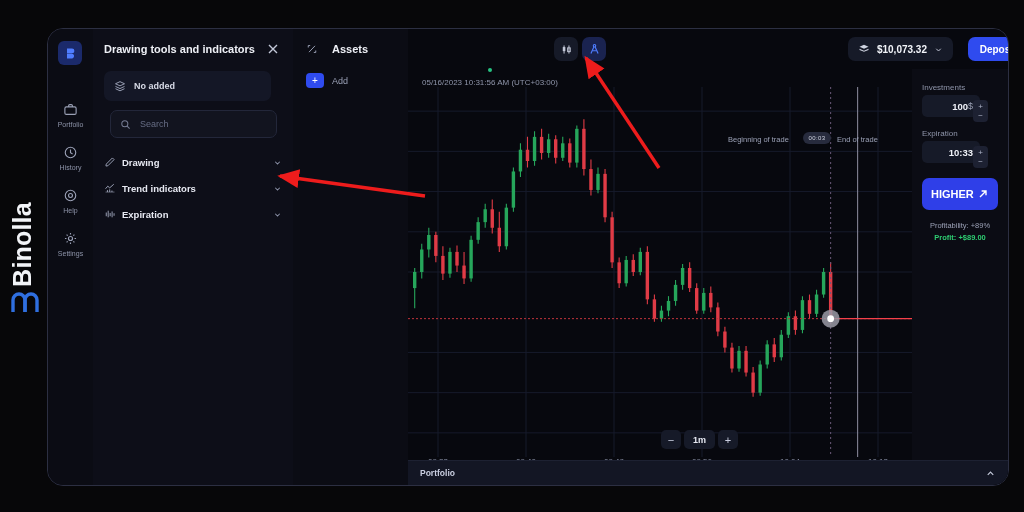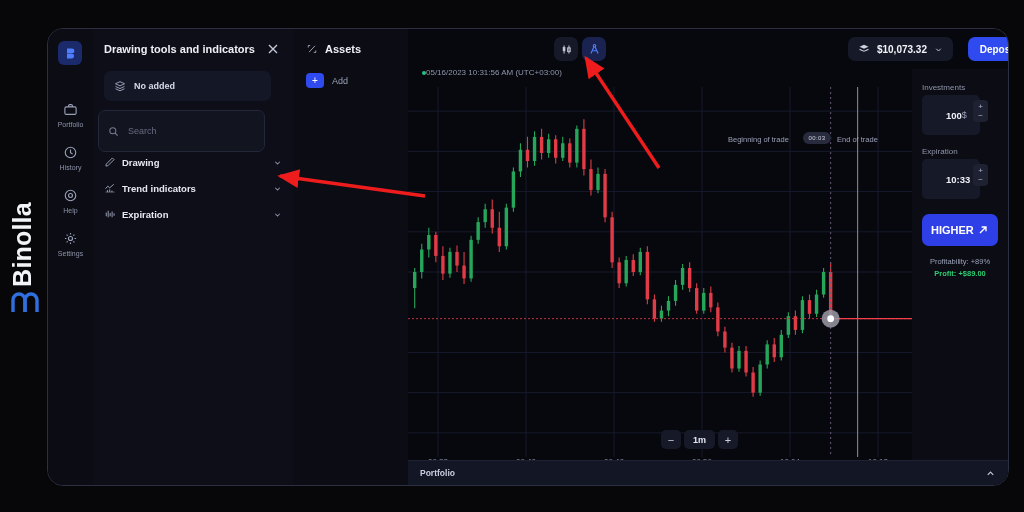--- a/index.html
+++ b/index.html
@@ -27,53 +27,53 @@
 
   
   .panel{position:absolute;left:45px;top:0;width:200px;height:456px;background:#0d0e18;
     border-right:1px solid #191c2b;}
   .panel-head{position:absolute;left:0;top:12px;width:200px;height:20px;}
   .panel-title{position:absolute;left:11px;top:2px;color:#eef0f6;font-size:11px;font-weight:700;}
   .panel-close{position:absolute;right:12px;top:0;width:16px;height:16px;cursor:pointer;}
   .chip{position:absolute;left:11px;top:42px;width:167px;height:30px;background:#141726;
     border-radius:7px;display:flex;align-items:center;gap:8px;padding:0 10px;box-sizing:border-box;}
   .chip-txt{color:#d7dae6;font-size:9px;font-weight:700;}
-  .search{position:absolute;left:5px;top:81px;width:167px;height:42px;background:#12141f;
+  .search{position:absolute;left:17px;top:81px;width:167px;height:28px;background:#12141f;
     border:1px solid #23273a;border-radius:7px;display:flex;align-items:center;gap:7px;
     padding:4px 9px;box-sizing:border-box;}
   .search input{background:transparent;border:0;outline:0;color:#cfd3e0;font-size:9px;
     font-family:"Liberation Sans",sans-serif;width:120px;}
   .search input::placeholder{color:#666c84;}
   .grp{position:absolute;left:11px;width:178px;height:22px;display:flex;align-items:center;cursor:pointer;}
   .grp-ico{width:18px;display:flex;align-items:center;color:#9aa0b5;}
   .grp-lbl{color:#e7e9f2;font-size:9.5px;font-weight:700;flex:1;}
   .grp-chev{color:#8a90a6;}
 
   
   .assets{position:absolute;left:245px;top:0;width:115px;height:456px;background:#0b0c14;
     border-right:1px solid #191c2b;}
   .assets-head{position:absolute;left:13px;top:14px;display:flex;align-items:center;gap:7px;}
-  .assets-title{color:#eef0f6;font-size:11px;font-weight:700;}
+  .assets-title{color:#eef0f6;font-size:11px;font-weight:700;margin-left:7px;}
   .assets-add{position:absolute;left:13px;top:44px;display:flex;align-items:center;gap:8px;cursor:pointer;}
   .add-btn{width:18px;height:15px;border-radius:4px;background:#2f4bef;display:flex;
     align-items:center;justify-content:center;color:#fff;font-size:10px;line-height:1;}
   .add-lbl{color:#9aa0b5;font-size:9px;}
 
   
   .chart-wrap{position:absolute;left:360px;top:0;right:0;height:456px;background:#07080e;}
   .topbar{position:absolute;left:0;top:0;width:664px;height:40px;}
   .asset-sel{position:absolute;left:11px;top:8px;height:24px;background:#161a28;border-radius:7px;
     display:flex;align-items:center;gap:7px;padding:0 9px;box-sizing:border-box;cursor:pointer;}
   .asset-flag{width:16px;height:16px;border-radius:50%;position:relative;overflow:hidden;
     background:#1d4fc4;}
   .asset-name{color:#f0f2f8;font-size:10px;font-weight:700;}
   .tb-btn{position:absolute;top:8px;width:24px;height:24px;border-radius:7px;background:#161a28;
     display:flex;align-items:center;justify-content:center;cursor:pointer;}
   .tb-btn.active{background:#1a2350;}
-  .stamp{position:absolute;left:14px;top:39px;display:flex;align-items:center;}
+  .stamp{position:absolute;left:14px;top:39px;display:flex;align-items:center;gap:6px;flex-direction:column;}
   .stamp-dot{width:4px;height:4px;border-radius:50%;background:#26c281;}
   .stamp-txt{color:#8f95aa;font-size:8px;}
 
   
   .bal{position:absolute;right:119px;top:8px;height:24px;background:#161a28;border-radius:7px;
     display:flex;align-items:center;gap:7px;padding:0 10px;box-sizing:border-box;cursor:pointer;}
   .bal-txt{color:#f2f4f9;font-size:10px;font-weight:700;}
   .deposit{position:absolute;right:44px;top:8px;width:60px;height:24px;border-radius:7px;
     background:#2f4bef;color:#fff;font-size:10px;font-weight:700;border:0;cursor:pointer;
     font-family:"Liberation Sans",sans-serif;}
@@ -90,22 +90,22 @@
   .tf{position:absolute;left:253px;top:343px;display:flex;gap:3px;}
   .tf-b{width:20px;height:19px;border-radius:5px;background:#161a28;color:#c9cee0;font-size:11px;
     display:flex;align-items:center;justify-content:center;cursor:pointer;}
   .tf-v{width:31px;height:19px;border-radius:5px;background:#161a28;color:#e6e9f2;font-size:9px;
     font-weight:700;display:flex;align-items:center;justify-content:center;cursor:pointer;}
 
   
   .trade{position:absolute;right:0;top:40px;width:96px;height:416px;background:#0b0c14;
     padding:0 10px;box-sizing:border-box;}
   .fld-lbl{color:#8f95aa;font-size:8px;margin-bottom:3px;}
-  .fld{height:40px;background:#161a28;border-radius:5px;display:flex;align-items:center;
-    padding:0 24px;box-sizing:border-box;justify-content:space-between;}
+  .fld{height:22px;background:#161a28;border-radius:5px;display:flex;align-items:center;
+    padding:0 7px;box-sizing:border-box;justify-content:flex-end;}
   .fld-v{color:#f0f2f8;font-size:9.5px;font-weight:700;}
   .fld-s{color:#9aa0b5;font-size:9px;}
   .spin{position:absolute;right:10px;width:15px;height:22px;background:#1d2132;border-radius:4px;
     display:flex;flex-direction:column;align-items:center;justify-content:center;color:#aeb4c8;
     font-size:8px;line-height:9px;cursor:pointer;}
   .act{width:76px;height:32px;border:0;border-radius:7px;color:#fff;font-size:11px;font-weight:700;
     display:flex;align-items:center;justify-content:space-between;padding:0 9px;box-sizing:border-box;
     cursor:pointer;font-family:"Liberation Sans",sans-serif;}
   .higher{background:#2f3fe8;}
   .lower{background:#f8555c;}

